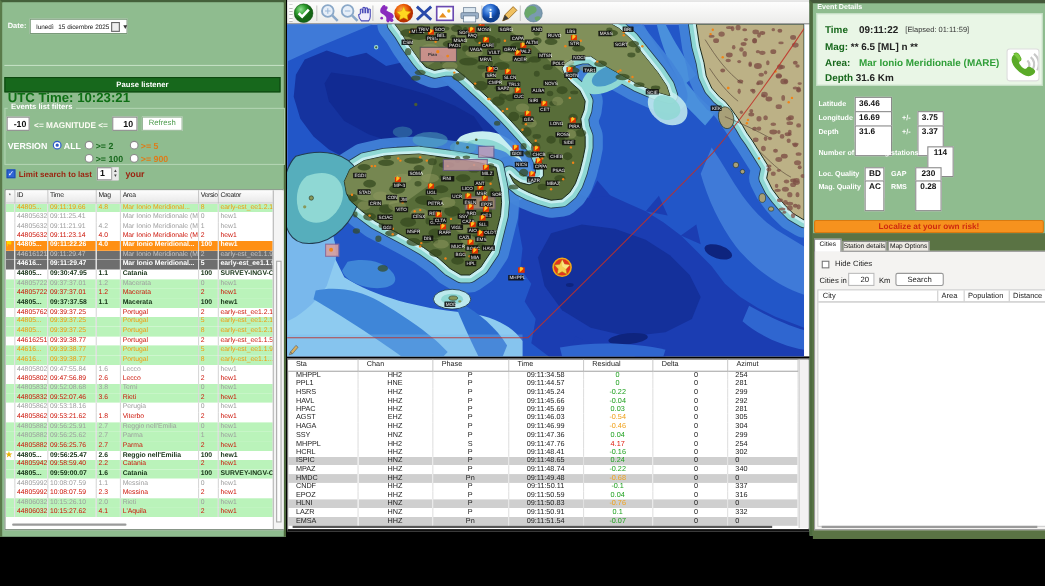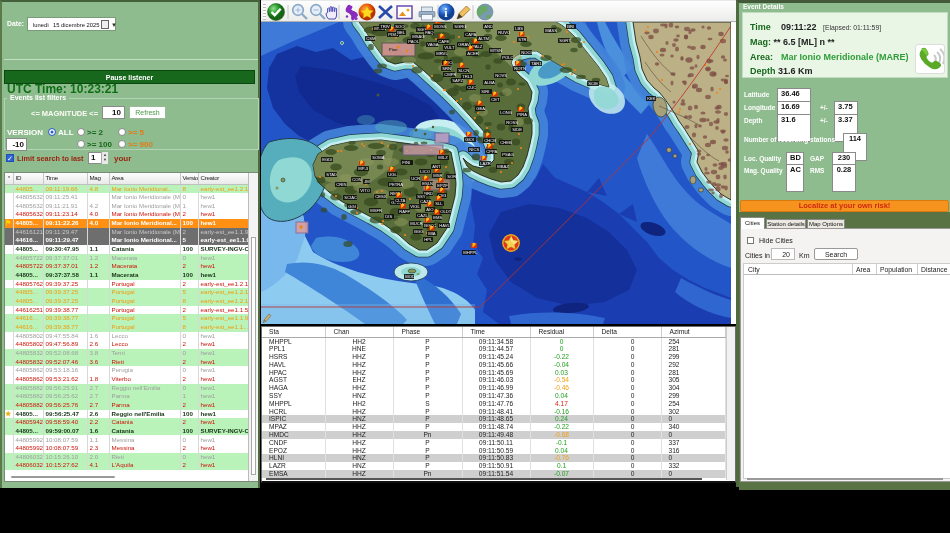--- a/index.html
+++ b/index.html
@@ -35,21 +35,21 @@
     <span class="abs" style="left:5px;top:3.5px;">lunedì</span>
       <span class="abs" style="left:25px;top:3.5px;">15 dicembre 2025</span>
     <span class="abs" style="left:73px;top:2px;width:8px;height:9px;border:1px solid #666;background:#eee;"></span>
     <span class="abs" style="left:83px;top:4px;font-size:6px;color:#333;">▼</span>
   </div>
   <div class="abs" style="left:5px;top:36px;font-size:12px;font-weight:bold;color:#0e6f14;margin-top:44px;">UTC Time: 10:23:21</div>
   <div class="abs" style="left:2px;top:57px;width:254px;height:1px;background:#c2dfc2;"></div>
   <div class="abs" style="left:2px;top:68px;width:251px;height:14px;background:#17681c;border:1px solid #0d4710;color:#fff;font-weight:bold;font-size:7px;text-align:center;line-height:13px;">Pause listener</div>
   <div class="abs" style="left:2px;top:96px;width:255px;height:52px;border:1px solid #b2d4b2;"></div>
   <div class="abs" style="left:5px;top:92px;font-size:7px;font-weight:bold;color:#fff;background:#8fbc8f;padding:0 3px;">Events list filters</div>
-  <div class="abs inp" style="left:4px;top:104px;width:21px;height:13px;font-size:8px;text-align:right;line-height:11px;padding-right:2px;margin-top:32px;">-10</div>
+  <div class="abs inp" style="left:4px;top:104px;width:21px;height:13px;font-size:8px;text-align:right;line-height:11px;padding-right:2px;">-10</div>
   <div class="abs" style="left:29px;top:107px;font-size:7.5px;font-weight:bold;color:#fdfdf5;">&lt;= MAGNITUDE &lt;=</div>
   <div class="abs inp" style="left:100px;top:104px;width:23px;height:13px;font-size:8px;text-align:right;line-height:11px;padding-right:3px;">10</div>
   <div class="abs" style="left:127px;top:104px;width:37px;height:13px;background:#fff;border:1px solid #9ab89a;font-size:7px;color:#4a9a4a;text-align:center;line-height:11px;">Refresh</div>
   <div class="abs" style="left:5px;top:126px;font-size:8px;font-weight:bold;color:#fff;">VERSION</div>
   <div class="abs rad radon" style="left:46px;top:126px;"></div>
   <div class="abs" style="left:56px;top:126px;font-size:8px;font-weight:bold;color:#fff;">ALL</div>
   <div class="abs rad" style="left:75px;top:126px;"></div>
   <div class="abs" style="left:85px;top:126px;font-size:8px;font-weight:bold;color:#17681c;">&gt;= 2</div>
   <div class="abs rad" style="left:116px;top:126px;"></div>
   <div class="abs" style="left:126px;top:126px;font-size:8px;font-weight:bold;color:#e07b17;">&gt;= 5</div>

